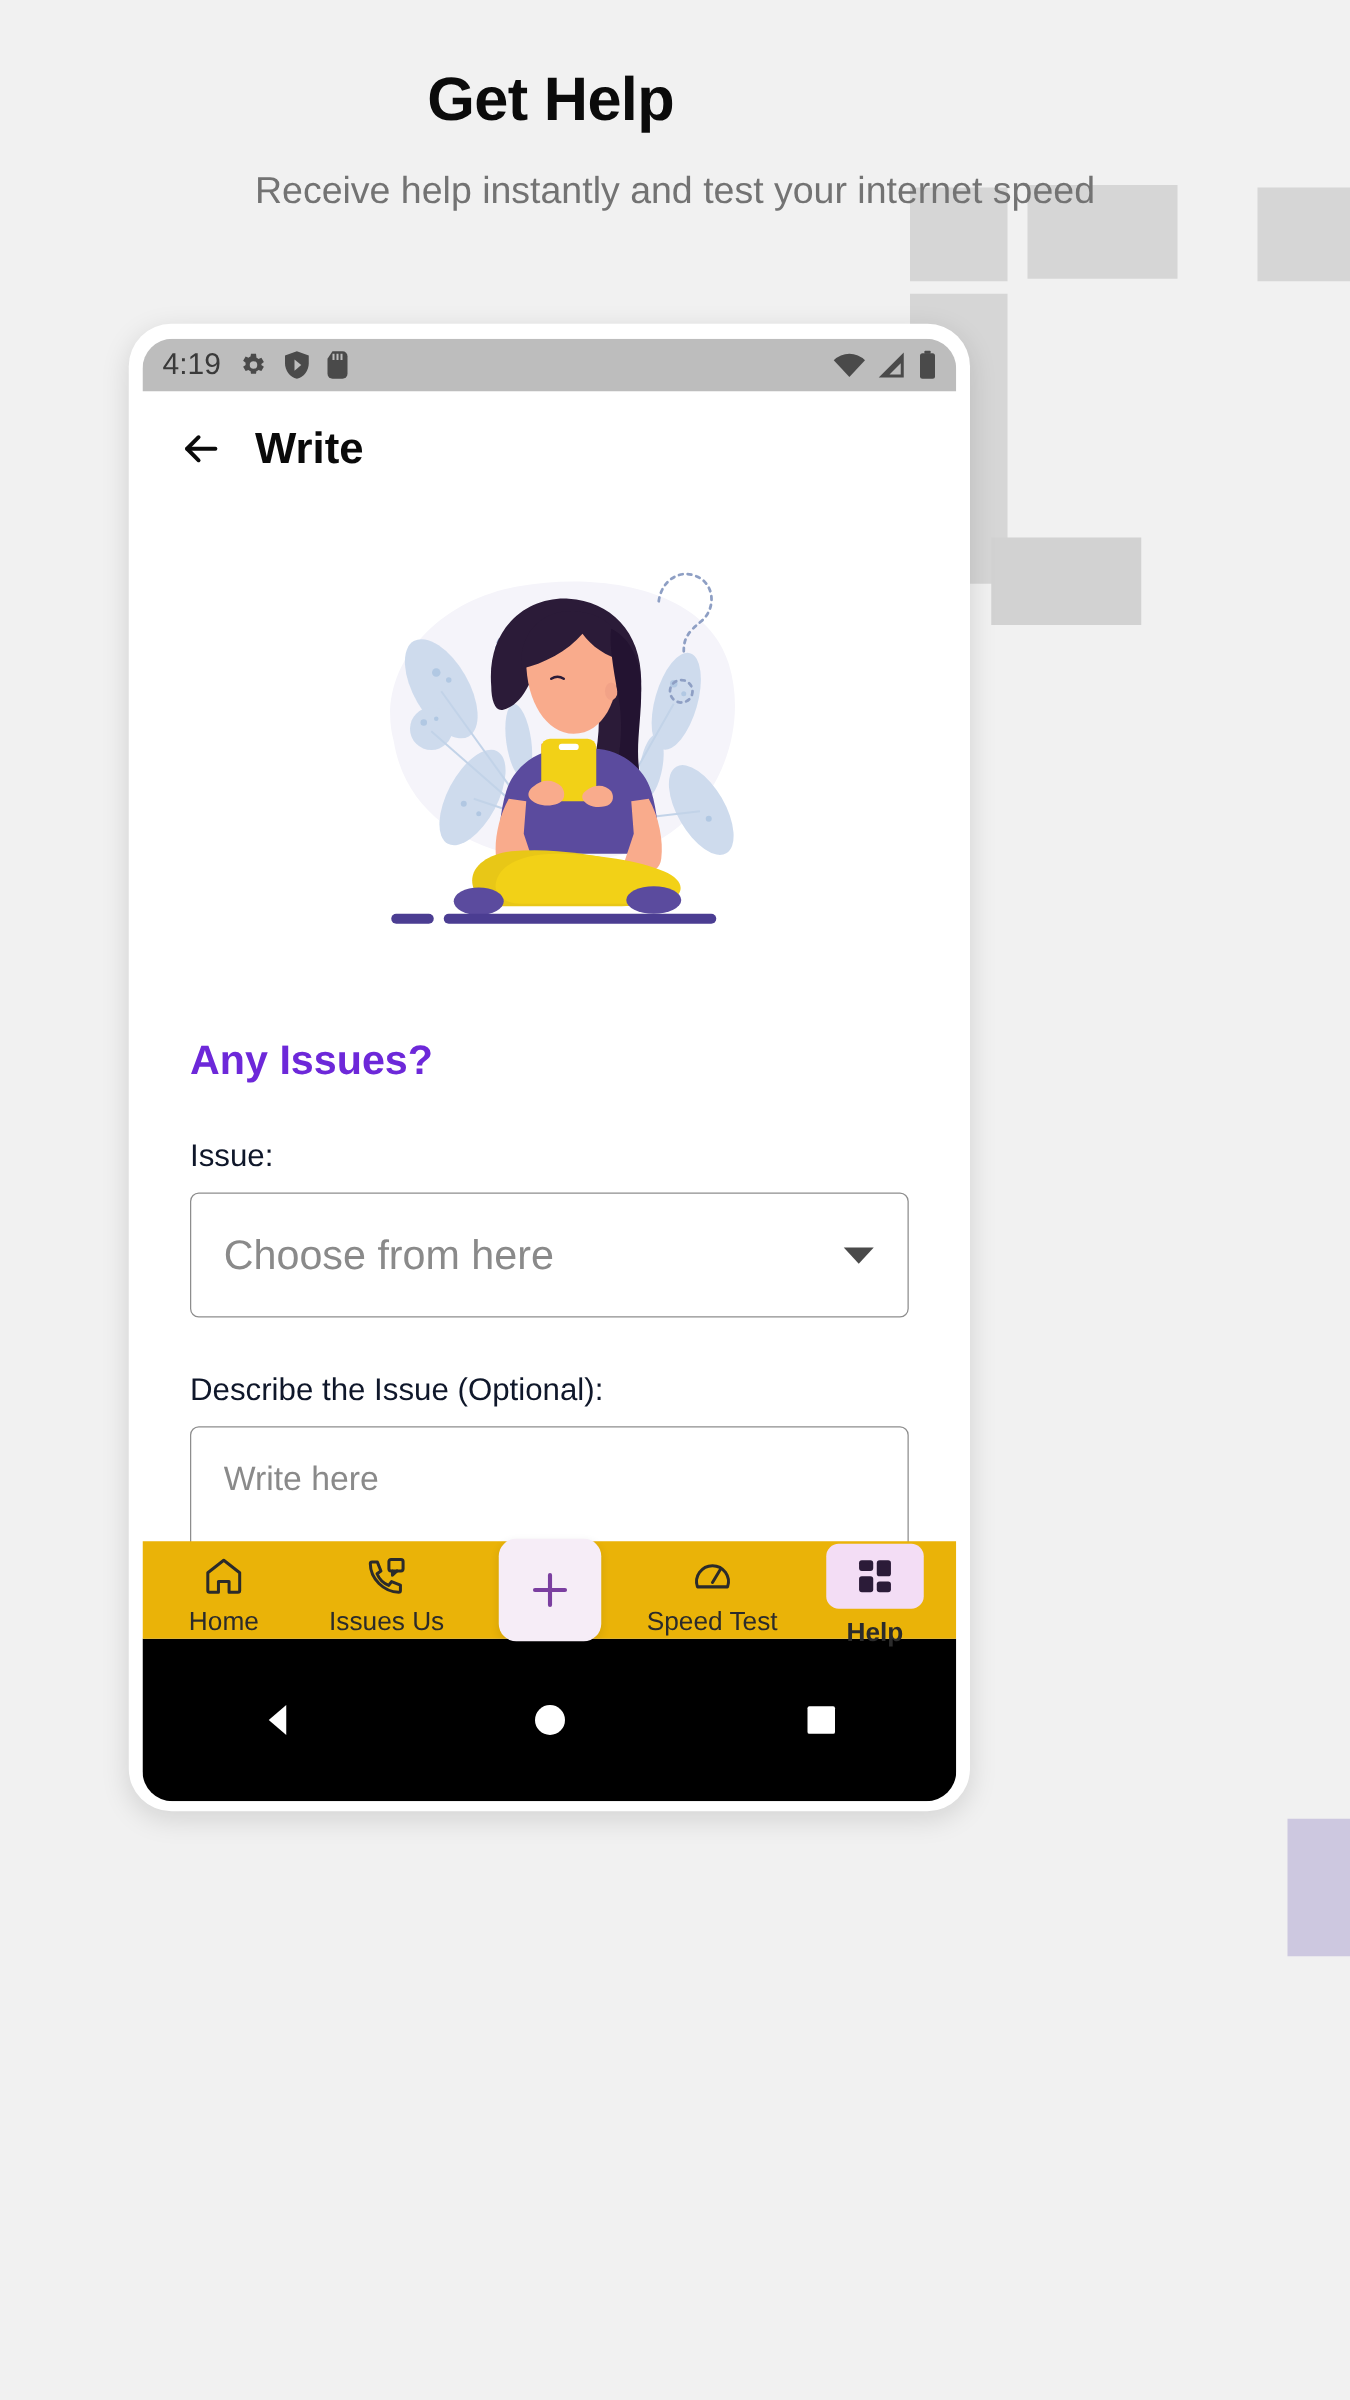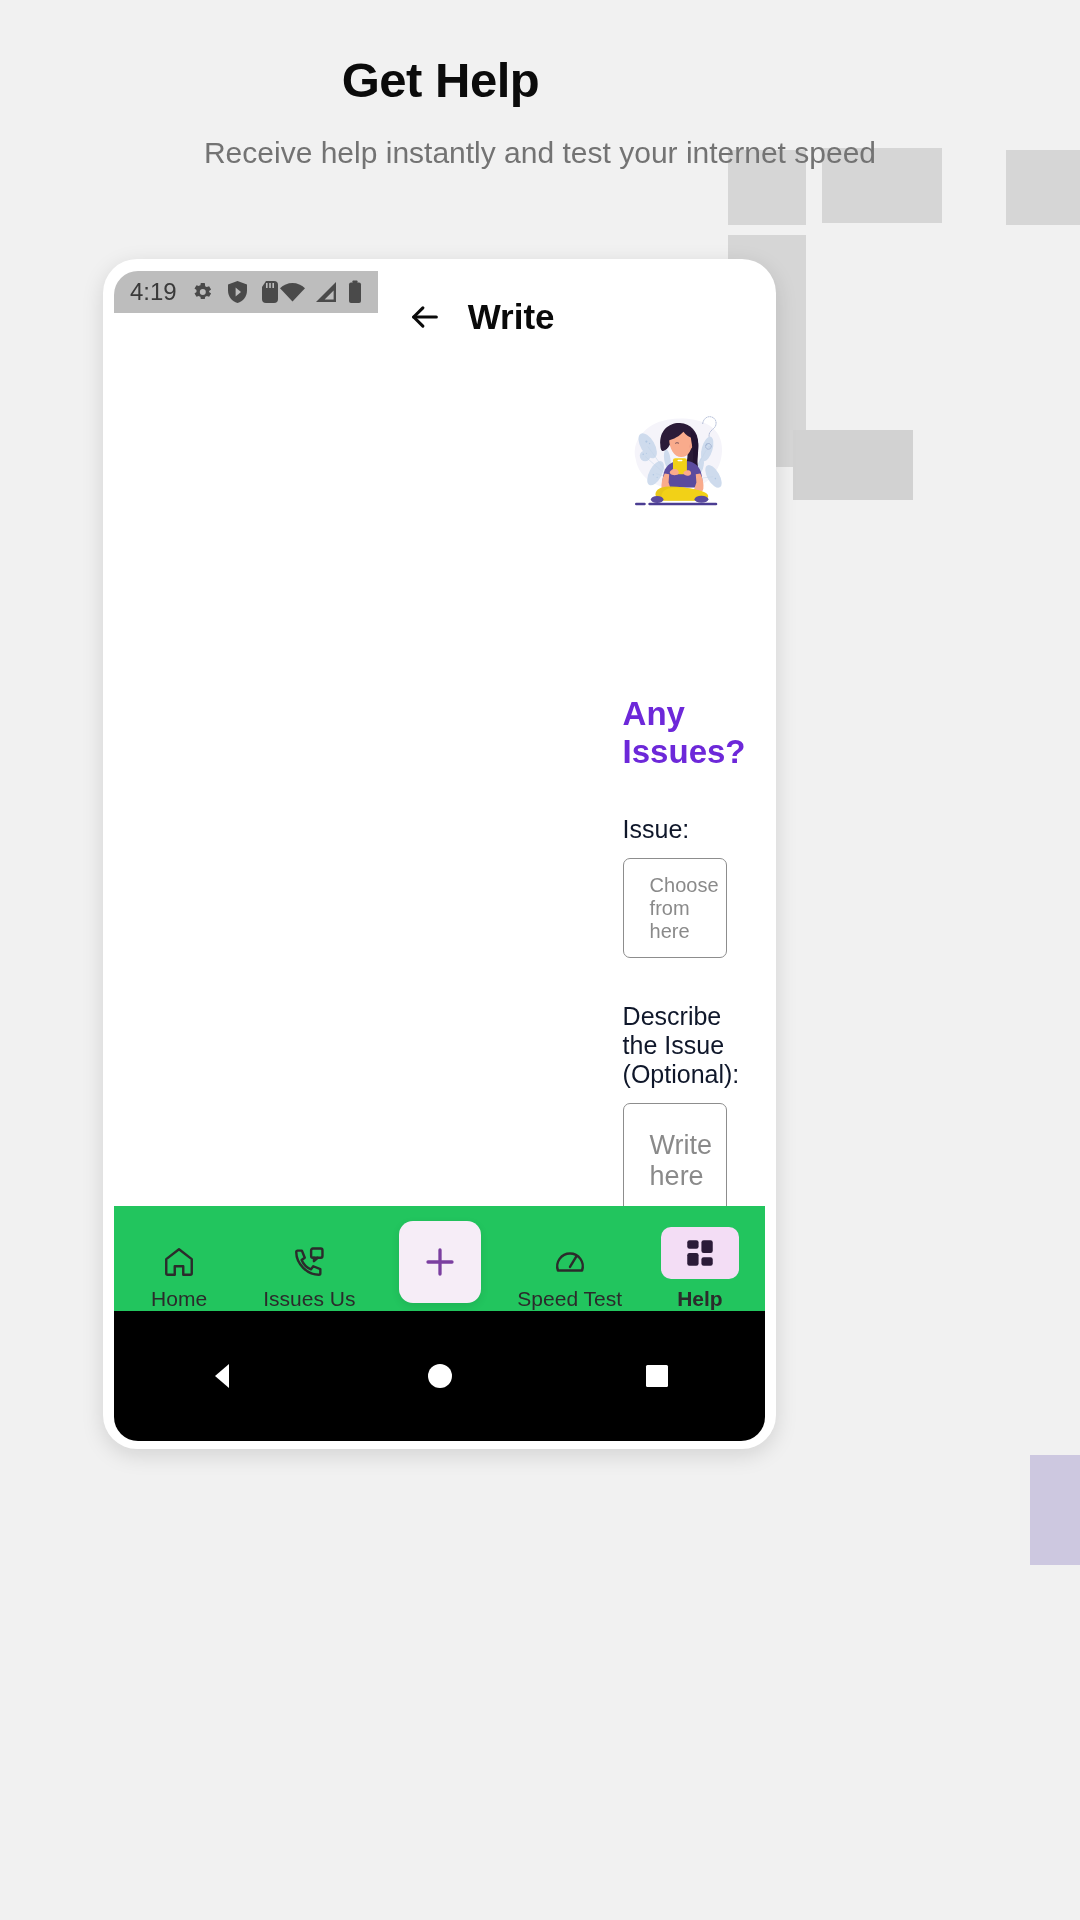--- a/index.html
+++ b/index.html
@@ -32,21 +32,21 @@
 
   
   #phone {
     position:absolute; left:103px; top:259px; width:673px; height:1190px;
     background:#ffffff; border-radius:34px;
     box-shadow:0 6px 22px rgba(0,0,0,0.13);
     padding:12px 11px 8px 11px;
   }
   #screen {
     width:100%; height:100%; background:#fff; border-radius:24px;
-    overflow:hidden; position:relative; display:flex; flex-direction:row;
+    overflow:hidden; position:relative; display:flex; flex-direction:column;
   }
 
   
   #statusbar {
     height:42px; background:#bdbdbd; display:flex; align-items:center;
     padding:0 16px; flex:0 0 auto;
   }
   #status-left { display:flex; align-items:center; gap:13px; }
   #clock { font-size:24px; color:#3a3a3a; font-weight:400; }
   #status-right { margin-left:auto; display:flex; align-items:center; gap:9px; }
@@ -64,32 +64,32 @@
   #hero svg { display:block; }
 
   #section-title { font-size:33px; font-weight:bold; color:#6d28d9; margin-top:56px; }
 
   .field-label { font-size:25px; color:#0f172a; margin-top:44px; margin-bottom:14px; }
 
   .input-box {
     border:1px solid #8d8d8d; border-radius:7px; background:#fff;
     height:100px; display:flex; align-items:center; padding:0 26px;
   }
-  .placeholder { font-size:20px; color:#8a8a8a; }
+  .placeholder { font-size:33px; color:#8a8a8a; }
   .caret { margin-left:auto; }
   #textarea-box {
     border:1px solid #8d8d8d; border-radius:7px; background:#fff;
     height:120px; padding:26px; 
   }
   #textarea-box .placeholder { font-size:27px; }
 
   
   #bottomnav {
-    position:absolute; left:0; right:0; bottom:130px; height:105px;
-    background:#22c55e; display:flex; align-items:flex-end; z-index:5;
+    position:absolute; left:0; right:0; bottom:130px; height:78px;
+    background:#eab308; display:flex; align-items:center; z-index:5;
     padding-top:9px;
   }
   .navitem { flex:1 1 0; display:flex; flex-direction:column; align-items:center; gap:8px; }
   .navicon { width:34px; height:34px; display:block; }
   .navlabel { font-size:21px; color:#2b2b2b; }
   .navlabel.active { font-weight:bold; }
   #more-pill {
     background:#f3ddf5; border-radius:10px; padding:9px 22px;
     display:flex; align-items:center; justify-content:center;
   }

